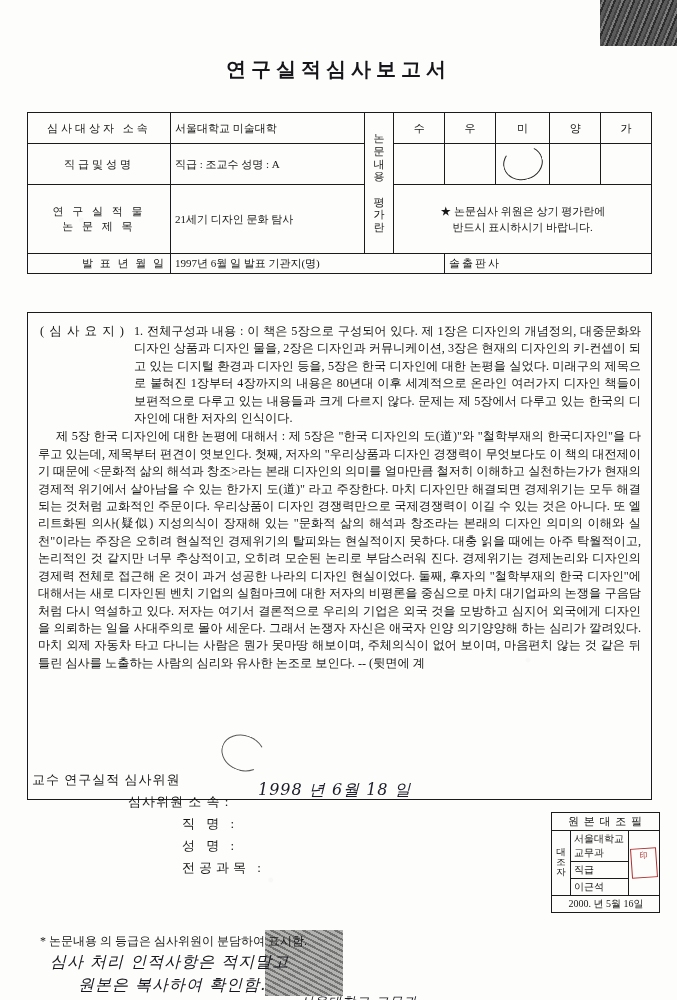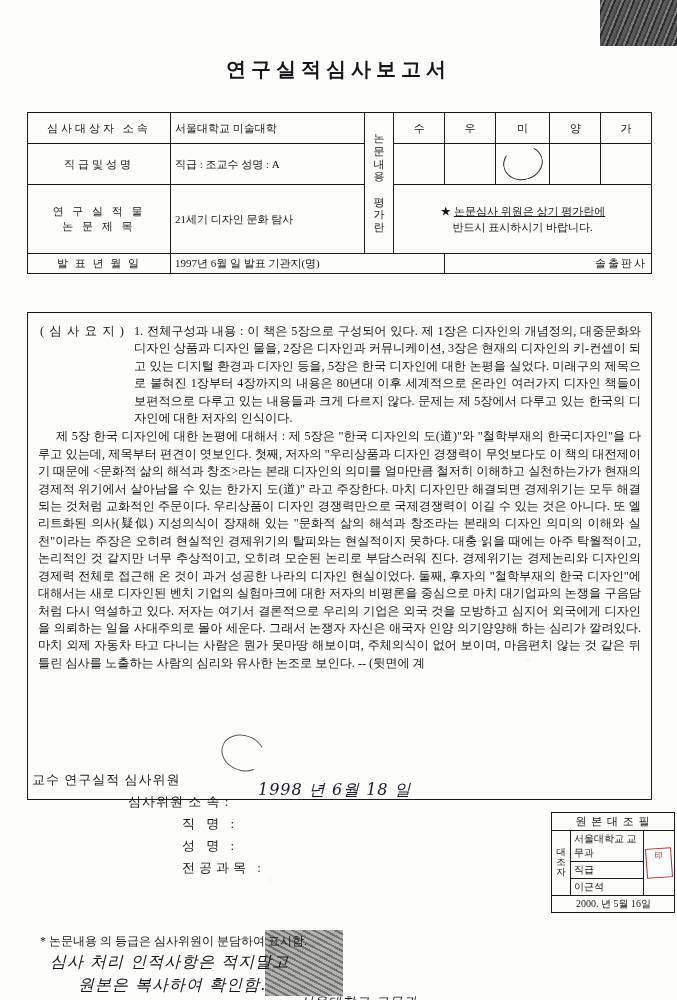--- a/index.html
+++ b/index.html
@@ -96,33 +96,33 @@
     text-align: center;
     font-size: 14px;
     height: 26px;
   }
   .note-star {
     font-size: 12.5px;
     line-height: 1.5;
     text-align: center;
     padding: 4px 6px;
   }
-  .note-star .ul { text-decoration: underline; }
+  .note-star .ul { }
   .circle-mark {
     display: inline-block;
     width: 38px;
     height: 32px;
     border: 1.4px solid #2a2a2a;
     border-radius: 50%;
     border-top-color: transparent;
     transform: rotate(-15deg);
   }
-  .pub-label { text-align: center; letter-spacing: 2px; font-size: 13px; }
+  .pub-label { text-align: right; letter-spacing: 2px; font-size: 13px; }
   .pub-val { font-size: 13px; padding-left: 8px; }
-  .pub-right { text-align: right; font-size: 13px; letter-spacing: 2px; }
+  .pub-right { text-align: left; font-size: 13px; letter-spacing: 2px; }
 
   
   .bodybox {
     position: absolute;
     left: 27px;
     top: 312px;
     width: 625px;
     height: 488px;
     border: 1.6px solid #1b1b1b;
     box-sizing: border-box;
@@ -183,21 +183,21 @@
     letter-spacing: 1px;
   }
   .sig .ind1 { margin-left: 96px; }
   .sig .ind2 { margin-left: 150px; letter-spacing: 4px; }
 
   
   .stampbox {
     position: absolute;
     left: 551px;
     top: 812px;
-    width: 124px;
+    width: 109px;
     border: 1.5px solid #1b1b1b;
     border-collapse: collapse;
     font-size: 10.5px;
   }
   .stampbox td { border: 1.1px solid #1b1b1b; padding: 1px 2px; text-align: center; }
   .stampbox .hd { letter-spacing: 1px; font-size: 11px; }
   .stampbox .vlab { width: 14px; font-size: 9.5px; line-height: 1.05; }
   .stampbox .cell { text-align: left; padding-left: 3px; font-size: 10px; }
   .redstamp {
     display: inline-block;

